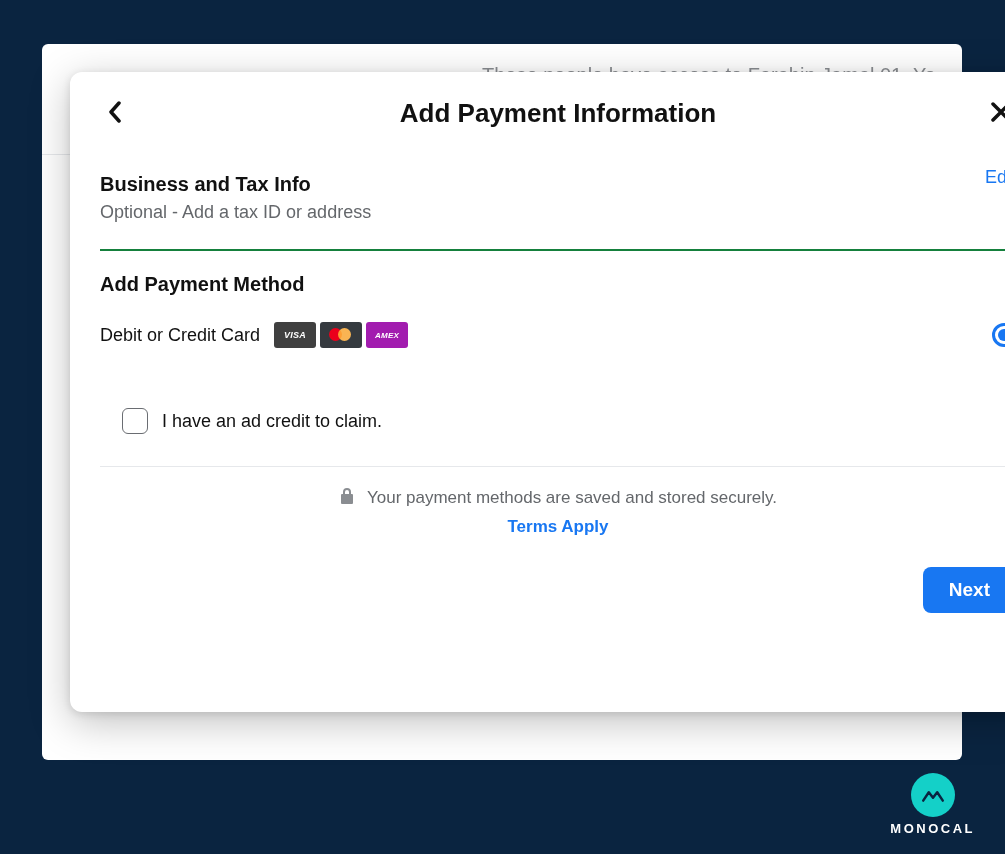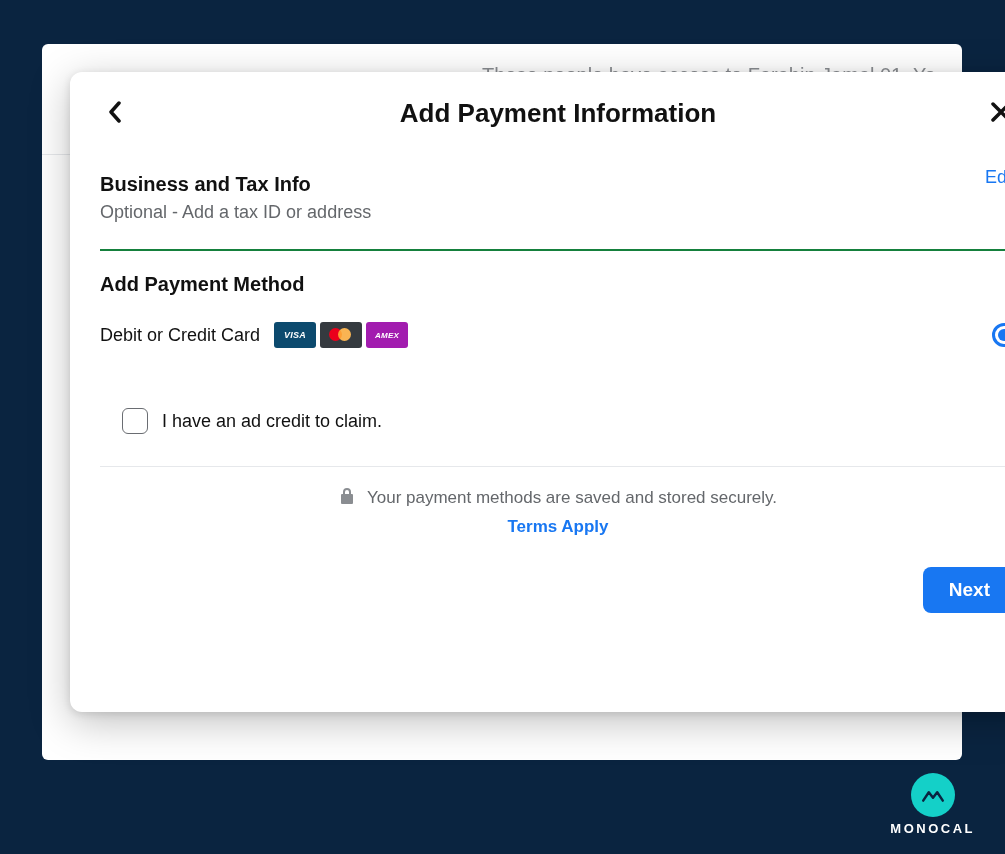--- a/index.html
+++ b/index.html
@@ -151,21 +151,21 @@
       border-radius: 3px;
       display: flex;
       align-items: center;
       justify-content: center;
       color: #fff;
       font-size: 9px;
       font-weight: 700;
       font-style: italic;
       letter-spacing: 0.3px;
     }
-    .visa { background: #0c4a6e; }
+    .visa { background: #404040; }
     .mc { background: #353a3f; position: relative; }
     .mc::before {
       content: '';
       position: absolute;
       left: 9px;
       top: 6px;
       width: 13px;
       height: 13px;
       background: #eb001b;
       border-radius: 50%;

